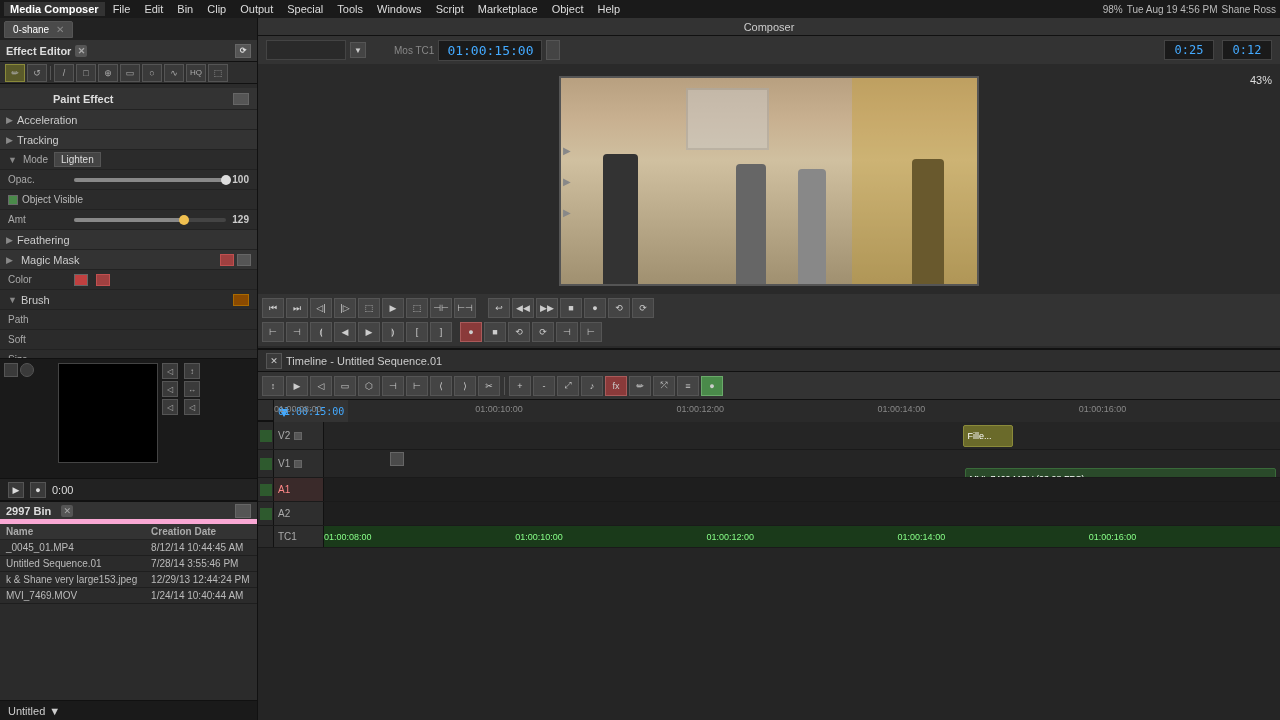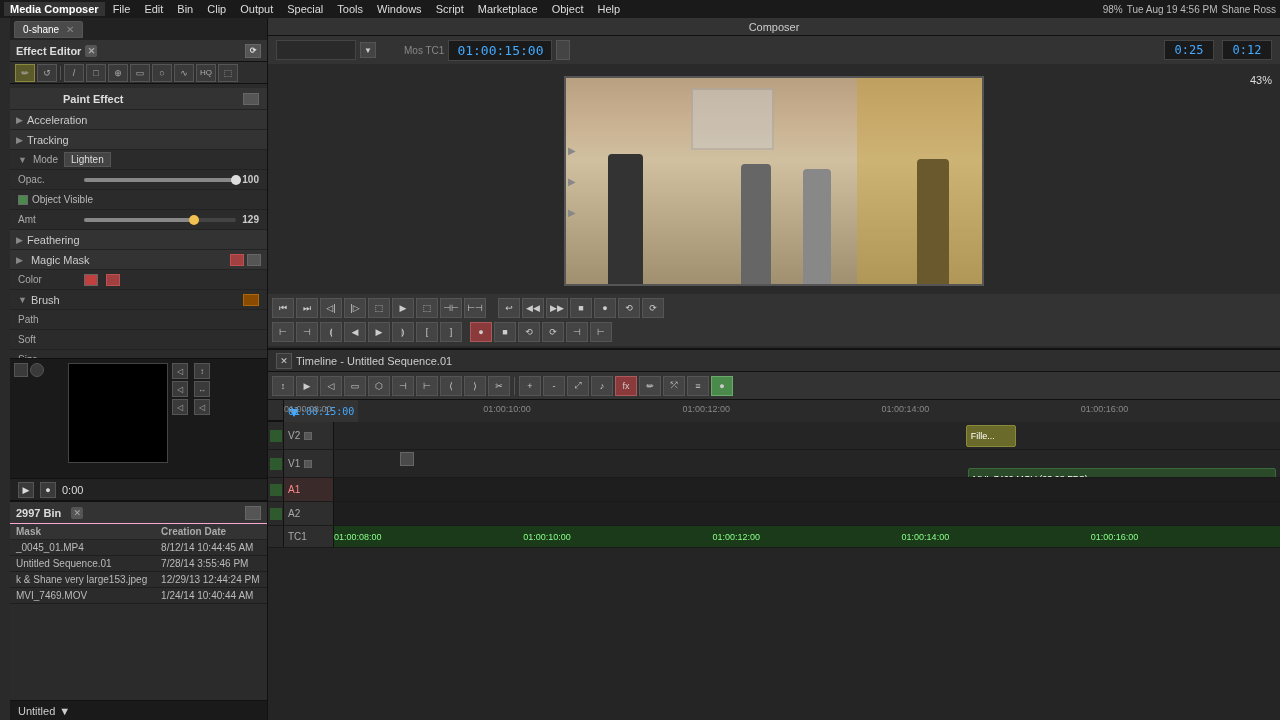--- a/index.html
+++ b/index.html
@@ -53,21 +53,20 @@
     }
 
     
     #left-panel {
       width: 258px;
       height: 100%;
       background: #2b2b2b;
       display: flex;
       flex-direction: column;
       border-right: 1px solid #111;
-      margin-left: 10px;
     }
 
     
     #left-tabs {
       display: flex;
       background: #222;
       height: 22px;
       align-items: center;
       padding: 0 4px;
       gap: 2px;
@@ -283,21 +282,21 @@
       display: flex;
       flex-direction: column;
     }
     #bin-header {
       display: flex;
       align-items: center;
       background: #333;
       height: 22px;
       padding: 0 6px;
       gap: 4px;
-      border-bottom: 1px solid #f9a8d4;
+      border-bottom: 5px solid #f9a8d4;
     }
     #bin-title { font-size: 11px; color: #ddd; font-weight: bold; }
     #bin-content {
       flex: 1;
       overflow-y: auto;
       background: #2b2b2b;
     }
     .bin-table {
       width: 100%;
       border-collapse: collapse;
@@ -744,21 +743,21 @@
     <div id="bin-panel">
       <div id="bin-header">
         <span id="bin-title">2997 Bin</span>
         <div class="close-x" style="margin-left:6px;">✕</div>
         <div style="margin-left:auto; width:16px; height:14px; background:#555; border:1px solid #666; cursor:pointer;"></div>
       </div>
       <div id="bin-content">
         <table class="bin-table">
           <thead>
             <tr>
-              <th>Mask</th>
+              <th>Name</th>
               <th>Creation Date</th>
             </tr>
           </thead>
           <tbody id="bin-tbody">
               <tr>
                 <td>_0045_01.MP4</td>
                 <td>8/12/14 10:44:45 AM</td>
               </tr>
               <tr>
                 <td>Untitled Sequence.01</td>

